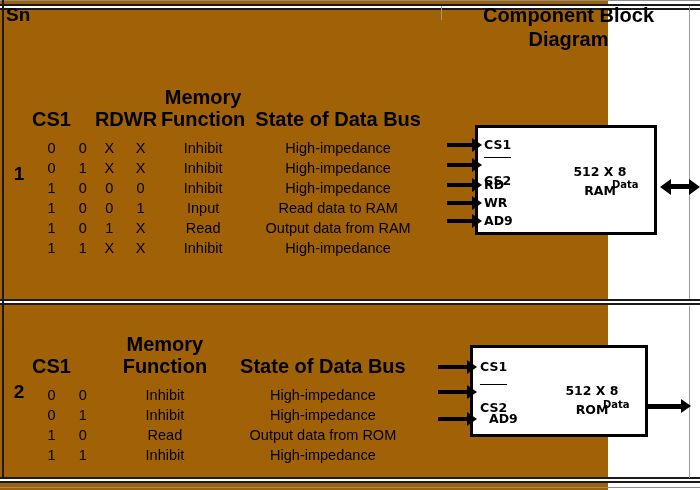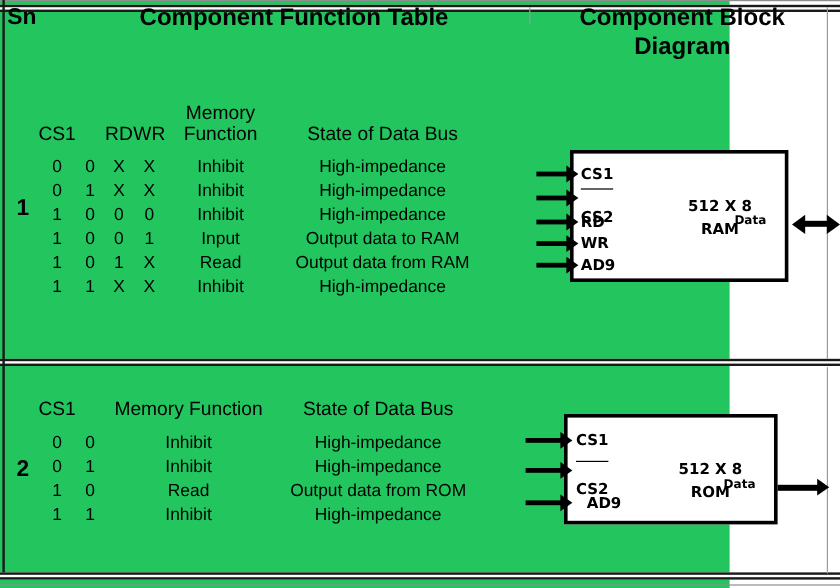--- a/index.html
+++ b/index.html
@@ -12,21 +12,21 @@
     height: 490px;
     font-family: "Liberation Sans", sans-serif;
     color: #000000;
     overflow: hidden;
   }
 
   #sheet {
     position: relative;
     width: 608px;
     height: 490px;
-    background: #22c55e;
+    background: #a16207;
   }
 
   
   .rule-h {
     position: absolute;
     left: 0;
     width: 700px;
     background: #000000;
   }
   .rule-h.thin { height: 1px; background: #8d8d8d; }
@@ -83,22 +83,22 @@
     width: 22px;
   }
 
   
   .ftable {
     position: absolute;
     border-collapse: collapse;
     font-size: 14.5px;
   }
   .ftable th {
-    font-weight: normal;
-    font-size: 16px;
+    font-weight: bold;
+    font-size: 20px;
     text-align: center;
     padding: 0 0 8px 0;
     vertical-align: bottom;
     line-height: 1.1;
     white-space: pre-line;
   }
   .ftable td {
     text-align: center;
     padding: 2px 0;
     font-weight: normal;
@@ -216,21 +216,20 @@
   <div class="rule-h double" style="top:299px;"></div>
   <div class="rule-h double" style="top:477px;"></div>
   <div class="rule-h thin" style="top:487px;"></div>
 
   <div class="rule-v" style="left:2px; height:477px;"></div>
   <div class="rule-v faint" style="left:689px; top:6px; height:293px;"></div>
   <div class="rule-v faint" style="left:689px; top:306px; height:172px;"></div>
   <div class="rule-v faint" style="left:441px; top:6px; height:14px;"></div>
 
   <div class="hdr-sn">Sn</div>
-  <div class="hdr-title-a">Component Function Table</div>
   <div class="hdr-title-b">Component Block Diagram</div>
 
   <div class="serial" style="left:8px; top:163px;">1</div>
 
   <table class="ftable" style="left:32px; top:86px;">
     <thead>
       <tr>
         <th class="c-bit">CS1</th>
         <th class="c-bit"></th>
         <th class="c-bit">RD</th>
@@ -264,21 +263,21 @@
         <td>0</td>
         <td>Inhibit</td>
         <td>High-impedance</td>
       </tr>
       <tr>
         <td>1</td>
         <td>0</td>
         <td>0</td>
         <td>1</td>
         <td>Input</td>
-        <td>Output data to RAM</td>
+        <td>Read data to RAM</td>
       </tr>
       <tr>
         <td>1</td>
         <td>0</td>
         <td>1</td>
         <td>X</td>
         <td>Read</td>
         <td>Output data from RAM</td>
       </tr>
       <tr>

